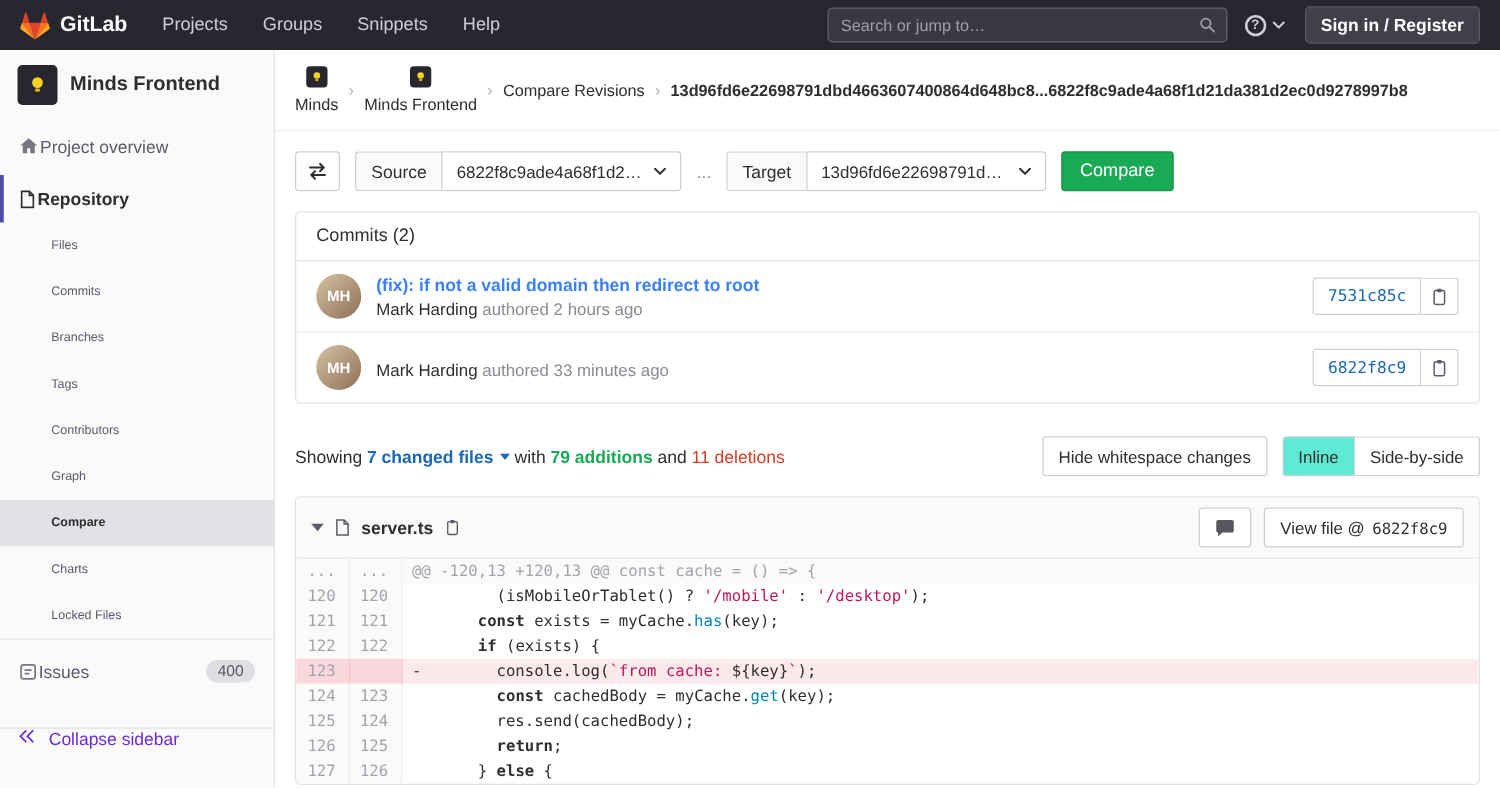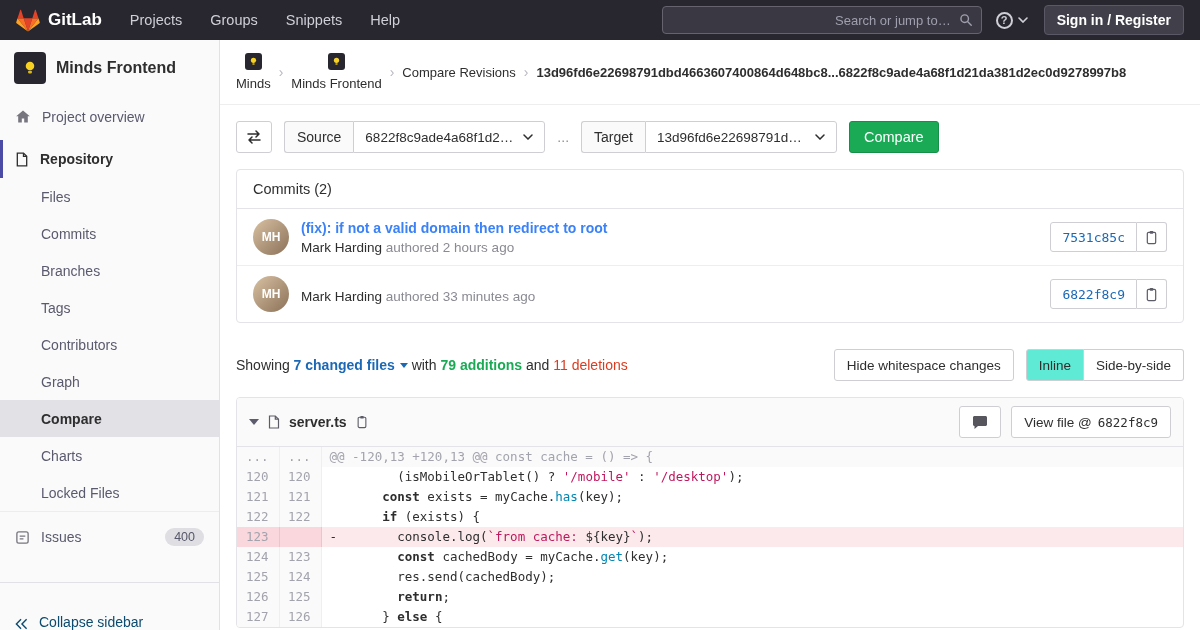--- a/index.html
+++ b/index.html
@@ -10,50 +10,50 @@
 
   
   .navbar { position:fixed; top:0; left:0; right:0; height:40px; background:#28272f;
     display:flex; align-items:center; padding:0 16px; z-index:20; }
   .brand { display:flex; align-items:center; gap:8px; color:#fff; font-weight:bold; font-size:17px; }
   .nav-links { display:flex; gap:28px; margin-left:28px; }
   .nav-links a { color:#cfcfd8; font-size:14.5px; }
   .nav-spacer { flex:1; }
   .search-box { position:relative; width:320px; margin-right:14px; }
   .search-box input { width:100%; height:28px; background:#3a3943; border:1px solid #66636f;
-    border-radius:4px; color:#ddd; font-size:13px; padding:0 30px 0 10px; font-family:inherit; outline:none;text-align:right; }
+    border-radius:4px; color:#ddd; font-size:13px; padding:0 30px 0 10px; font-family:inherit; outline:none; }
   .search-box input::placeholder { color:#9f9fae; }
   .search-icon { position:absolute; right:9px; top:7px; line-height:0; }
   .help-menu { display:flex; align-items:center; gap:5px; margin-right:16px; color:#cfcfd8; cursor:pointer; }
   .qmark { width:17px; height:17px; border:2px solid #cfcfd8; border-radius:50%; font-size:11px;
     font-weight:bold; display:flex; align-items:center; justify-content:center; }
   .signin { background:#403f4a; border:1px solid #5a5864; border-radius:4px; color:#fff;
     font-weight:bold; font-size:14px; padding:6px 12px; }
 
   
   .sidebar { position:fixed; top:40px; left:0; bottom:0; width:220px; background:#fafafa;
     border-right:1px solid #e1e1e6; display:flex; flex-direction:column; z-index:10; }
   .project-header { display:flex; align-items:center; gap:10px; padding:12px 14px 14px; }
   .project-avatar { width:32px; height:32px; border-radius:4px; background:#28272f;
     display:flex; align-items:center; justify-content:center; flex:none; }
   .project-title { font-size:16px; font-weight:bold; color:#2e2e2e; }
-  .side-item { height:38px; display:flex; align-items:center; gap:11px; padding:0 15px;
+  .side-item { height:38px; display:flex; align-items:center; gap:1px; padding:0 15px;
     color:#5a5a6e; font-size:14px; cursor:pointer; }
   .side-item .sicon { line-height:0; color:#77767f; }
   .section-head { border-left:3px solid #4b4ba5; padding-left:12px; color:#2e2e2e;
     font-weight:bold; margin-top:4px; }
   .section-head .sicon { color:#2e2e2e; }
   .sub-item { height:37px; display:flex; align-items:center; padding:0 16px 0 41px;
-    color:#5a5a6e; font-size:14px; cursor:pointer; }
+    color:#5a5a6e; font-size:10px; cursor:pointer; }
   .sub-item.active { background:#e1e1e6; color:#2e2e2e; font-weight:bold; }
   .issues-block { border-top:1px solid #ececf1; padding-top:6px; }
   .badge { margin-left:auto; background:#dedee3; color:#57576b; border-radius:10px;
     padding:2px 9px; font-size:12.5px; }
   .collapse-row { margin-top:auto; border-top:1px solid #e1e1e6; height:48px; display:flex;
-    align-items:flex-end; gap:11px; padding:0 15px; color:#0c4a6e; font-size:14px; cursor:pointer; }
+    align-items:flex-start; gap:11px; padding:0 15px; color:#6d28d9; font-size:14px; cursor:pointer; }
 
   
   .main { position:absolute; top:40px; left:220px; right:0; bottom:0; background:#fff; overflow:hidden; }
   .breadcrumbs { display:flex; align-items:center; gap:8px; padding:13px 16px;
     border-bottom:1px solid #eee; font-size:13px; white-space:nowrap; }
   .crumb { display:flex; align-items:center; gap:6px; color:#2e2e2e;flex-direction:column; }
   .crumb-avatar { width:17px; height:17px; border-radius:3px; background:#28272f;
     display:flex; align-items:center; justify-content:center; flex:none; }
   .crumb-sep { color:#b8b8c2; font-size:14px; }
   .crumb-current { font-weight:bold; font-size:13px; overflow:hidden; text-overflow:ellipsis; }

